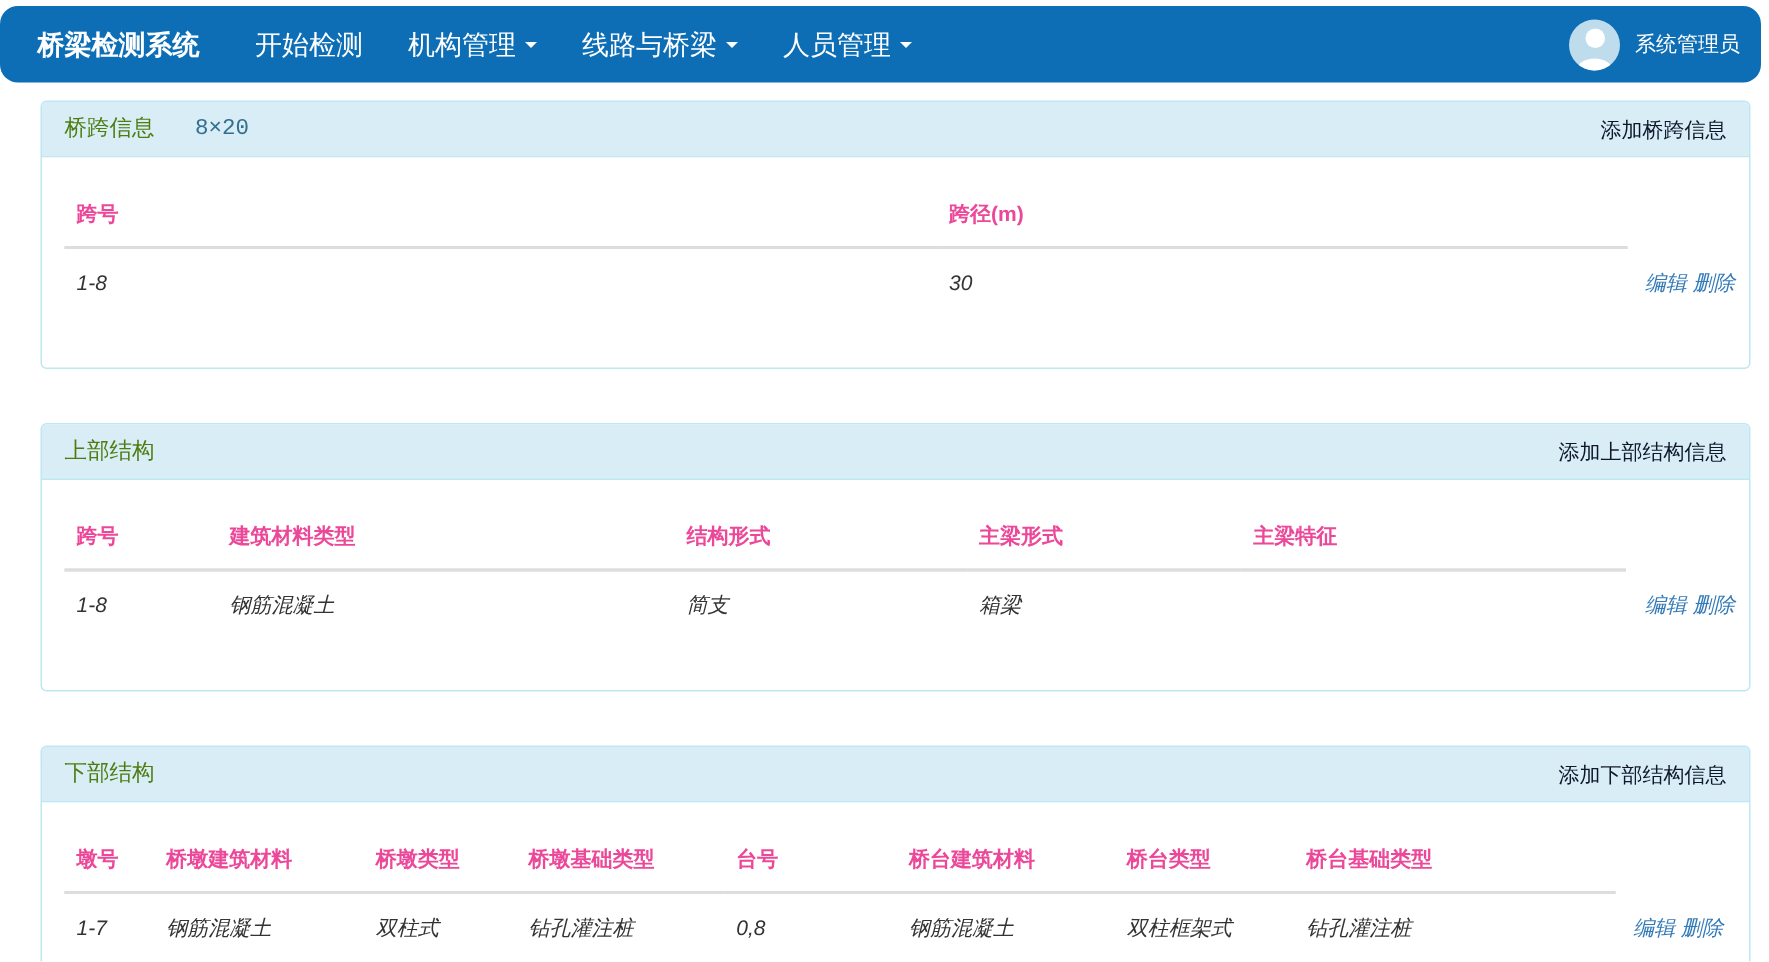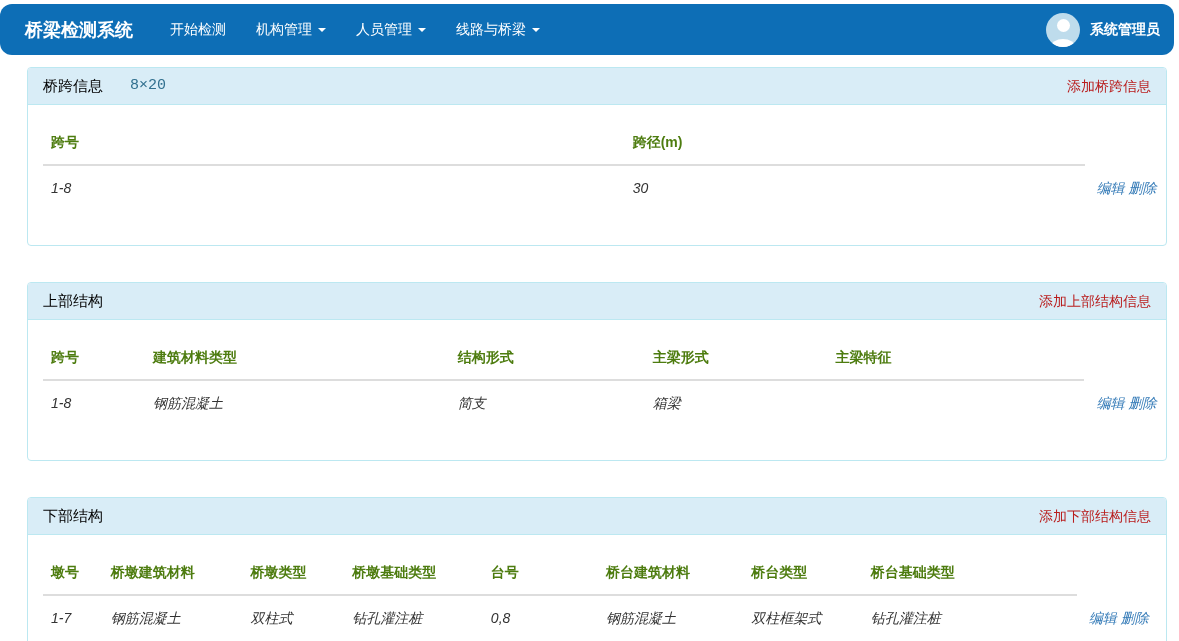--- a/index.html
+++ b/index.html
@@ -9,70 +9,70 @@
 
   
   .navbar {
     height: 51px; margin-right: 5px; background: #0d6eb6;
     display: flex; align-items: center; border-radius: 12px;
   }
   .brand { color: #fff; font-size: 18px; font-weight: bold; padding: 0 22px 0 25px; cursor: pointer; }
   .nav-items { display: flex; align-items: center; height: 100%; }
   .nav-item {
     color: #fff; padding: 0 15px; height: 100%; display: flex; align-items: center;
-    cursor: pointer; font-size: 14px; white-space: nowrap;
+    cursor: pointer; font-size: 18px; white-space: nowrap;
   }
   .caret {
     display: inline-block; width: 0; height: 0; margin-left: 6px; vertical-align: middle;
     border-top: 4px solid #fff; border-right: 4px solid transparent; border-left: 4px solid transparent;
   }
-  .nav-right { margin-left: auto; display: flex; align-items: center; padding-right: 14px; cursor: pointer; font-weight: bold; }
+  .nav-right { margin-left: auto; display: flex; align-items: center; padding-right: 14px; cursor: pointer; }
   .avatar {
     width: 34px; height: 34px; border-radius: 50%; background: #bedcec;
     position: relative; overflow: hidden; margin-right: 10px; flex: none;
   }
   .avatar .head { position: absolute; left: 50%; top: 6px; width: 13px; height: 13px; margin-left: -6.5px; border-radius: 50%; background: #fff; }
   .avatar .shoulders { position: absolute; left: 50%; bottom: -8px; width: 24px; height: 16px; margin-left: -12px; border-radius: 50% 50% 0 0; background: #fff; }
   .user-name { color: #fff; font-size: 14px; }
 
   
   .container { margin: 12px 12px 0 27px; }
   .panel { border: 1px solid #bce8f1; border-radius: 4px; margin-bottom: 36px; background: #fff; }
   .panel-heading {
     background: #d9edf7; border-bottom: 1px solid #bce8f1;
     border-radius: 3px 3px 0 0; padding: 8px 15px; line-height: 20px;
     display: flex; align-items: center;
   }
-  .panel-title { color: #000000; font-size: 15px; }
+  .panel-title { color: #4d7c0f; font-size: 15px; }
   .panel-subtitle { color: #31708f; font-size: 15px; margin-left: 27px; font-family: Liberation Mono, monospace; }
-  .panel-add-link { margin-left: auto; color: #b91c1c; font-size: 14px; text-decoration: none; cursor: pointer; }
+  .panel-add-link { margin-left: auto; color: #0f172a; font-size: 14px; text-decoration: none; cursor: pointer; }
   .panel-body { padding: 15px; }
 
   table.data-table { width: 100%; border-collapse: collapse; table-layout: fixed; margin-bottom: 20px; }
   .data-table th, .data-table td {
     text-align: left; padding: 12px 8px; line-height: 20px; font-size: 14px;
     white-space: nowrap; overflow: hidden;
   }
-  .data-table th { font-weight: bold; color: #4d7c0f; border-bottom: 2px solid #ddd; }
+  .data-table th { font-weight: bold; color: #ec4899; border-bottom: 2px solid #ddd; }
   .data-table td { color: #333; font-style: italic; }
   .data-table .col-actions { border-bottom: none; text-align: left; overflow: visible; padding-right: 4px; }
   .row-action { color: #337ab7; text-decoration: none; cursor: pointer; margin-left: 4px; white-space: nowrap; }
 </style>
 </head>
 <body>
 
 <div class="page">
 
   <nav class="navbar">
     <div class="brand">桥梁检测系统</div>
     <div class="nav-items">
         <a class="nav-item">开始检测</a>
         <a class="nav-item">机构管理<span class="caret"></span></a>
+        <a class="nav-item">线路与桥梁<span class="caret"></span></a>
         <a class="nav-item">人员管理<span class="caret"></span></a>
-        <a class="nav-item">线路与桥梁<span class="caret"></span></a>
       </div>
     <div class="nav-right">
       <span class="avatar">
         <span class="head"></span>
         <span class="shoulders"></span>
       </span>
       <span class="user-name">系统管理员</span>
     </div>
   </nav>
 

